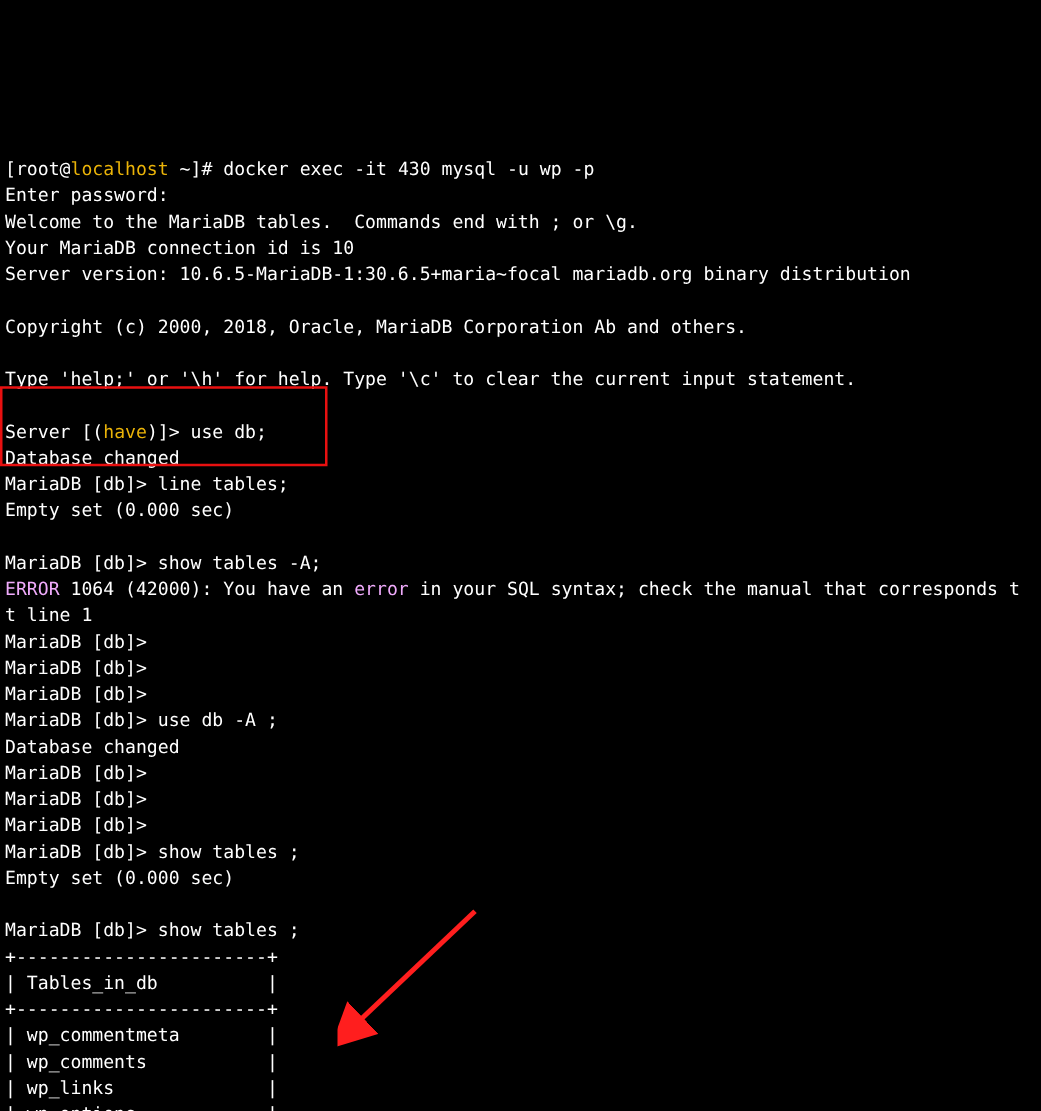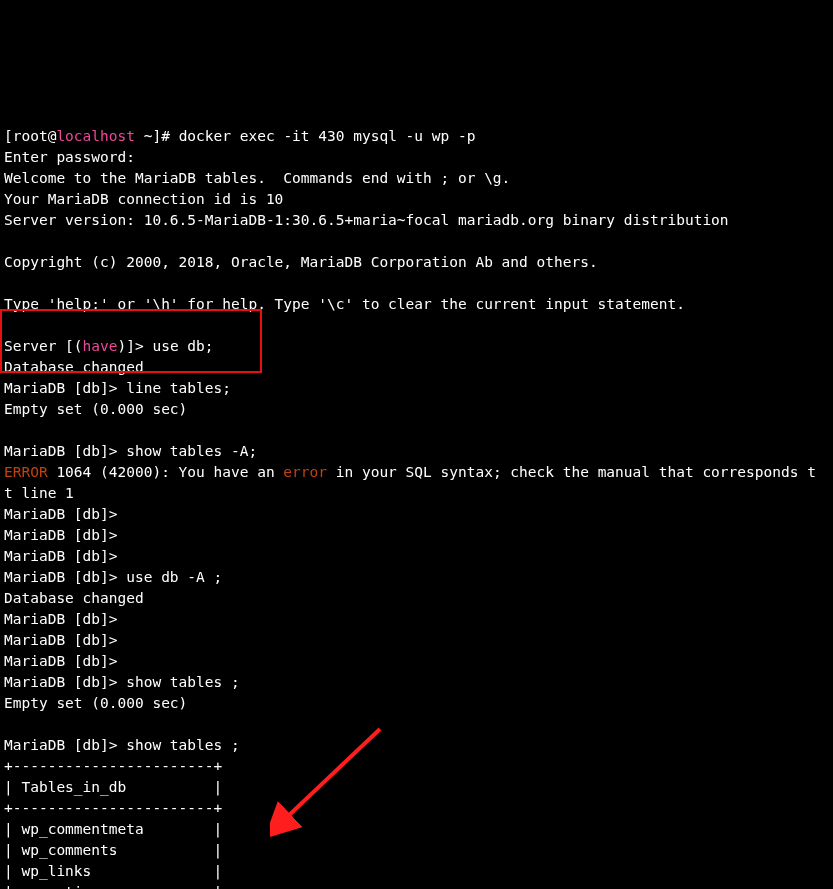--- a/index.html
+++ b/index.html
@@ -12,22 +12,22 @@
     line-height: 21px;
     width: 833px;
     height: 889px;
     overflow: hidden;
     white-space: pre;
   }
   .term {
     padding: 0 4px 0 4px;
     position: relative;
   }
-  .c-red   { color: #c2410c; } 
-  .c-mag   { color: #ec4899; }
+  .c-red   { color: #f0abfc; } 
+  .c-mag   { color: #eab308; }
   .highlight-box {
     position: absolute;
     border: 2px solid #e81010;
     left: 0px;
     top: 204px;
     width: 258px;
     height: 60px;
     pointer-events: none;
   }
   svg.arrow {

